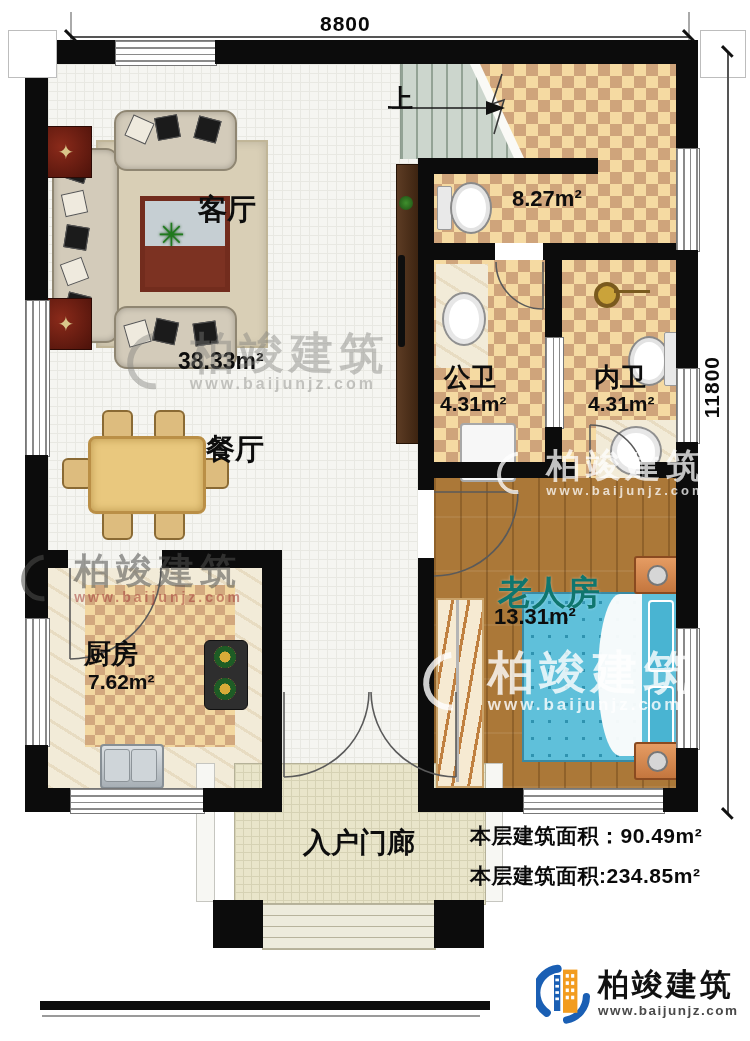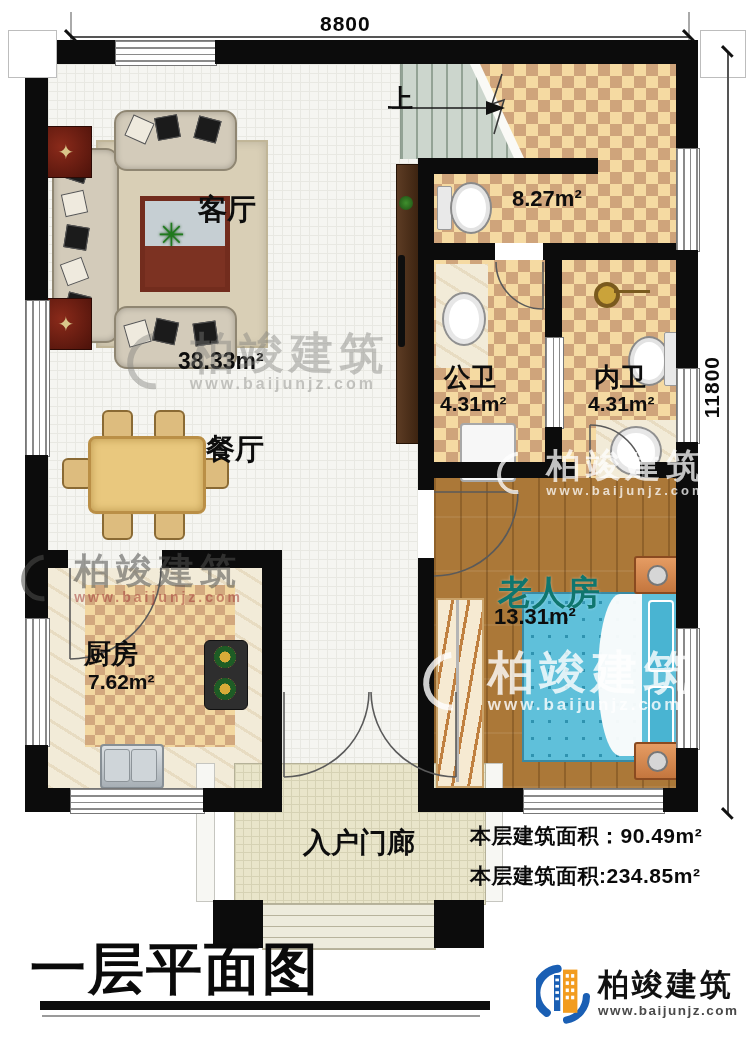--- a/index.html
+++ b/index.html
@@ -293,21 +293,20 @@
   <div class="abs tick" style="left:681px;top:34px;"></div>
   <div class="abs dim" style="left:320px;top:12px;width:90px;">8800</div>
   <div class="abs dimline" style="left:727px;top:52px;width:1.5px;height:762px;"></div>
   <div class="abs tick" style="left:720px;top:50px;"></div>
   <div class="abs tick" style="left:720px;top:812px;"></div>
   <div class="abs dim" style="left:700px;top:356px;writing-mode:vertical-rl;transform:rotate(180deg);">11800</div>
 
   <div class="abs info" style="left:470px;top:822px;">本层建筑面积：90.49m²</div>
   <div class="abs info" style="left:470px;top:862px;">本层建筑面积:234.85m²</div>
 
-  <div class="abs title-cn" style="left:30px;top:932px;">一层平面图</div>
   <div class="abs bar" style="left:40px;top:1001px;width:450px;height:9px;"></div>
   <div class="abs thinbar" style="left:42px;top:1015px;width:438px;height:2px;"></div>
 
   <div class="abs logo" style="left:536px;top:962px;">
     <svg width="54" height="62" viewBox="0 0 60 68">
       <path d="M12 56 A27 27 0 0 1 24 7" stroke="#1a5fb4" stroke-width="9" fill="none" stroke-linecap="round"></path>
       <path d="M34 64 A27 27 0 0 0 56 38" stroke="#1a5fb4" stroke-width="8" fill="none" stroke-linecap="round"></path>
       <rect x="20" y="14" width="7" height="40" fill="#1a5fb4"></rect>
       <rect x="21.5" y="18" width="4" height="3" fill="#fff"></rect>
         <rect x="21.5" y="25" width="4" height="3" fill="#fff"></rect>

